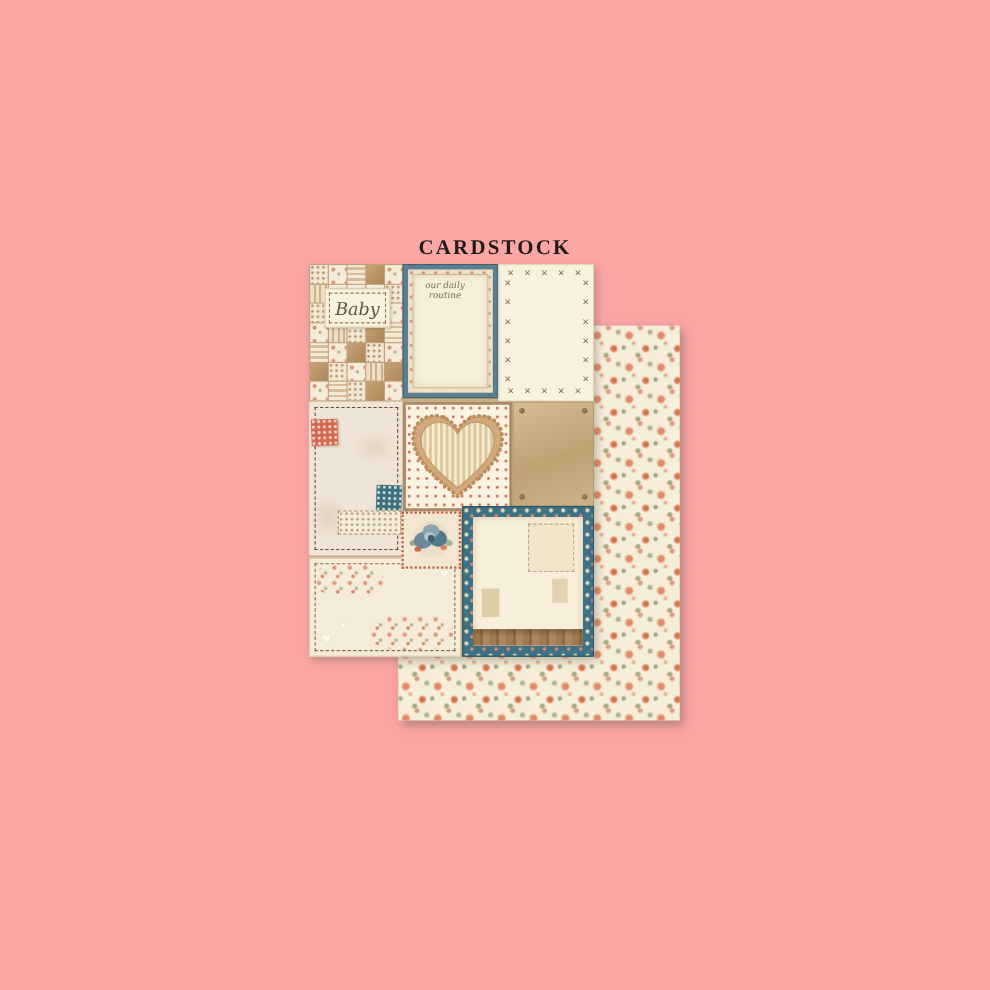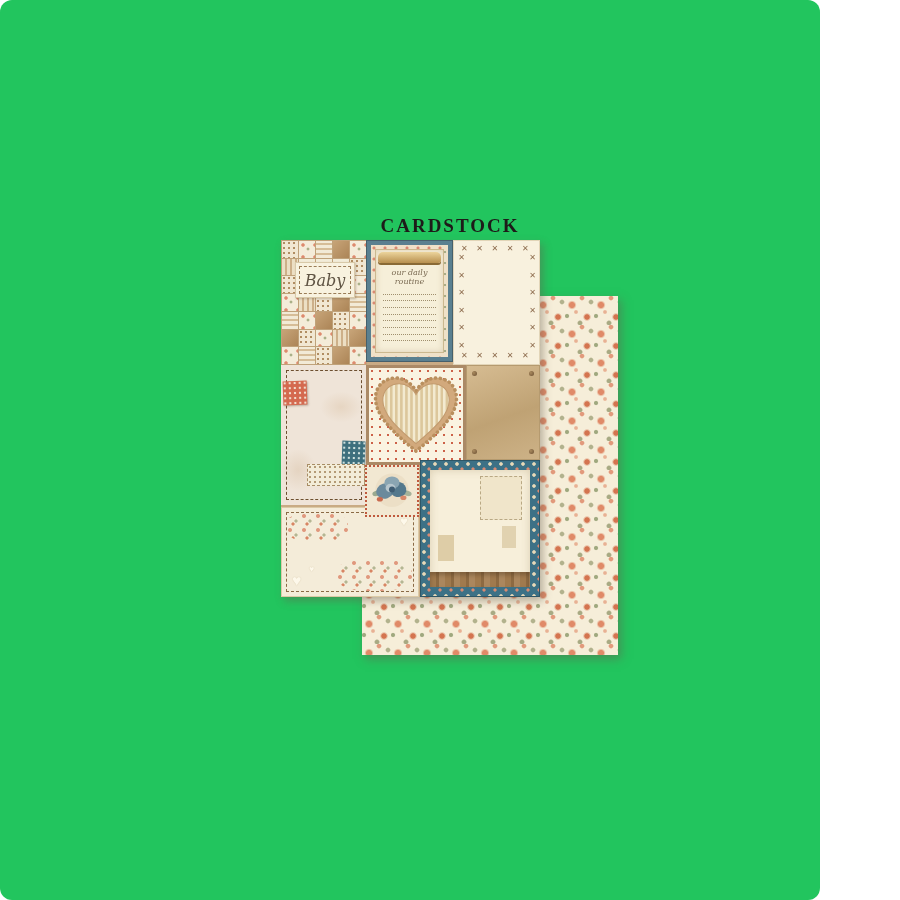--- a/index.html
+++ b/index.html
@@ -1,17 +1,17 @@
 <!DOCTYPE html>
 <html><head>
 <meta charset="utf-8">
 <style>
   html,body{margin:0;padding:0;background:#ffffff;}
-  .scene{position:relative;width:820px;height:900px;background:#22c55e;overflow:hidden;
-         font-family:"Liberation Sans",sans-serif;border-radius:12px;}
+  .scene{position:relative;width:900px;height:900px;background:#fca5a5;overflow:hidden;
+         font-family:"Liberation Sans",sans-serif;}
   .abs{position:absolute;}
 
   
   .product-title{position:absolute;top:215px;left:0;width:900px;text-align:center;
     font-family:"Liberation Serif",serif;font-weight:700;font-size:19px;
     letter-spacing:2px;color:#1e1b19;}
 
   
   .back-sheet{left:362px;top:296px;width:256px;height:359px;z-index:1;
     background-color:#f6eed9;
@@ -51,21 +51,21 @@
   .baby-text{font-family:"DejaVu Serif",serif;font-style:italic;font-size:16px;color:#5f5444;}
 
   
   .panel-notepad{left:85px;top:0;width:87px;height:122px;background:#5a8090;
     border:1px solid #46606b;padding:4px;}
   .np-mat{width:100%;height:100%;box-sizing:border-box;padding:4px;
     background:#efe1c8;background-image:
       radial-gradient(circle at 3px 3px,#d98a72 1.1px,transparent 1.9px),
       radial-gradient(circle at 8px 7px,#a9ad87 .9px,transparent 1.6px);background-size:11px 11px;}
   .np-paper{width:100%;height:100%;box-sizing:border-box;background:#f6efd9;
-    border:1px solid #cbb88f;display:flex;flex-direction:column;position:relative;
+    border:1px solid #cbb88f;display:flex;flex-direction:row;position:relative;
     box-shadow:inset 0 0 6px rgba(150,120,70,.25);}
   .np-roll{height:11px;margin:2px 2px 0 2px;border-radius:5px 5px 3px 3px;
     background:linear-gradient(#ecd49c,#b8904f);box-shadow:0 2px 0 #8a6a35;}
   .np-title{margin-top:5px;text-align:center;font-family:"DejaVu Serif",serif;
     font-style:italic;font-size:8px;color:#7a6a52;}
   .np-lines{flex:1;display:flex;flex-direction:column;justify-content:space-evenly;
     margin:2px 7px 6px 7px;}
   .np-line{border-bottom:1px dotted #a08f6d;height:1px;}
 
   

